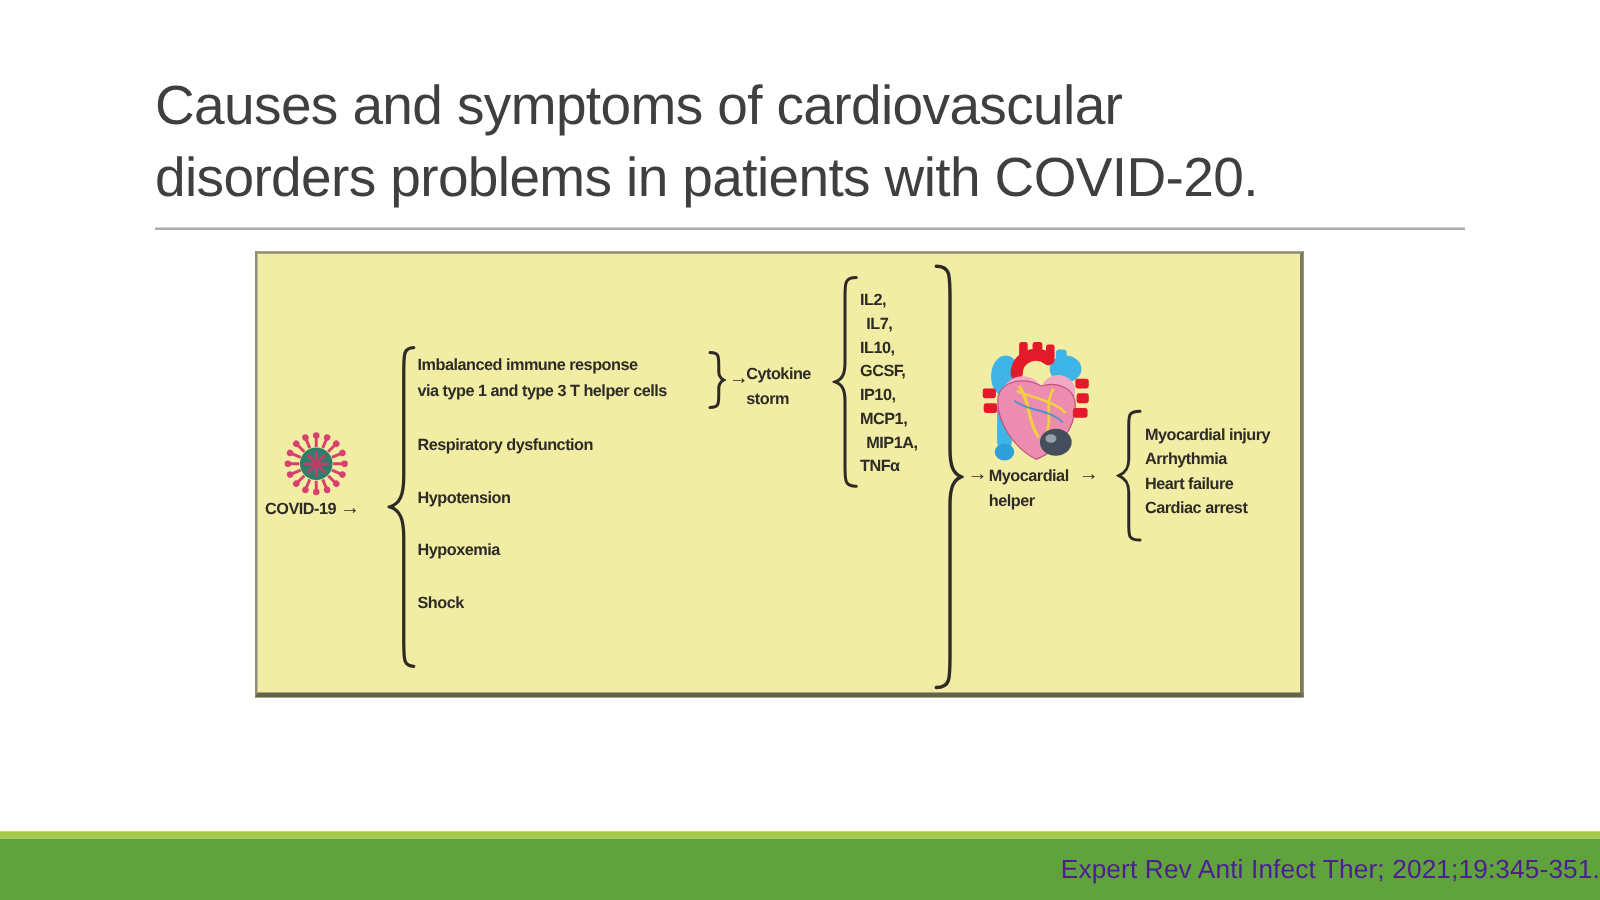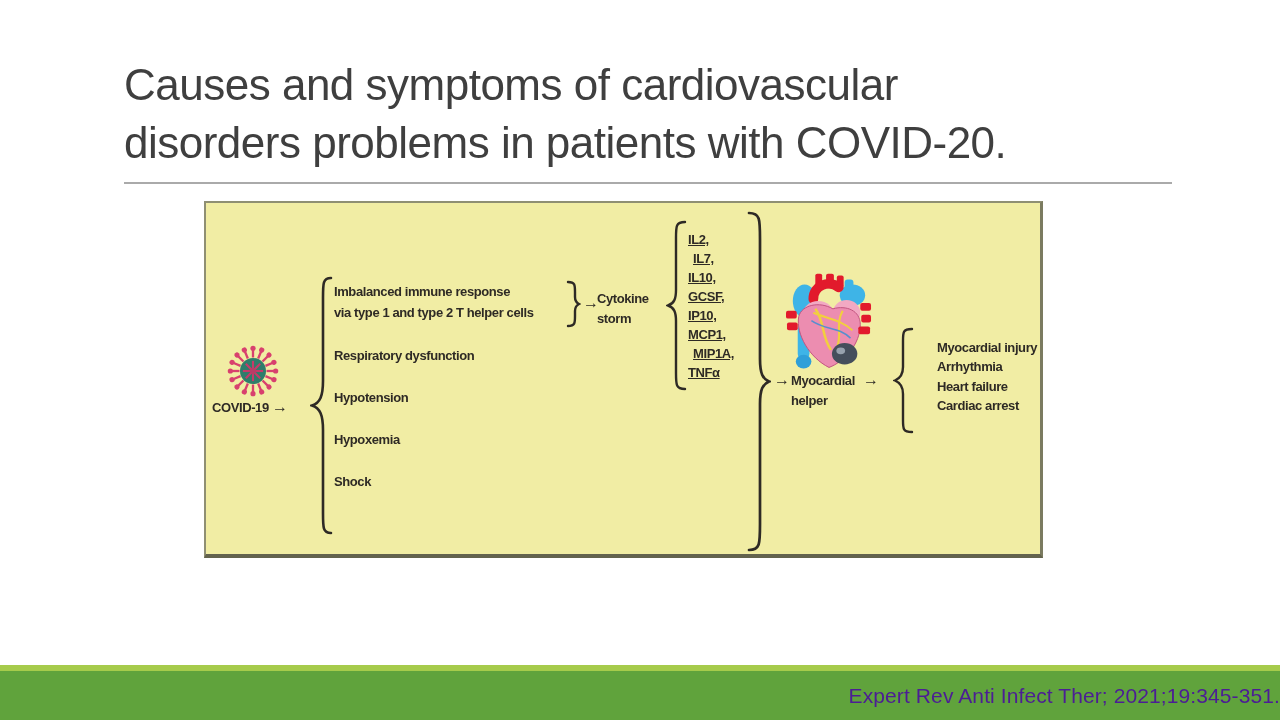--- a/index.html
+++ b/index.html
@@ -24,21 +24,21 @@
     border:2px solid #8f8f73; border-right:3px solid #7b7b60; border-bottom:4px solid #63634d;
   }
   .panel *{box-sizing:border-box;}
   .dtxt{
     position:absolute; font-size:13px; font-weight:700; color:#2e2a25;
     letter-spacing:-0.4px; line-height:15px; white-space:nowrap;
   }
   .two-line span{display:block; line-height:20.5px;}
   .center{}
   .arr{position:absolute; font-size:16px; font-weight:700; color:#2e2a25; line-height:16px;}
-  .cytolist span{display:block; line-height:19px;text-decoration:underline;}
+  .cytolist span{display:block; line-height:19px;}
   .cytolist span.ind{padding-left:5px;}
   .outlist span{display:block; line-height:19.4px;}
   .brace{position:absolute;}
   
   .footer-strip{position:absolute; left:0; top:665px; width:1280px; height:6px; background:#a6cb4b;}
   .footer-bar{
     position:absolute; left:0; top:671px; width:1280px; height:49px; background:#60a33c;
     display:flex; align-items:center; justify-content:flex-end; padding-right:12px;
   }
   .footer-bar span{font-size:21px; color:#4c1d95; letter-spacing:0.1px;}
@@ -98,21 +98,21 @@
       <span>COVID-19</span>
       <span style="font-size:16px">→</span>
     </div>
 
     <svg class="brace" style="left:104px;top:73px" width="24" height="259" viewBox="0 0 24 259">
       <path d="M21,2 C13,2 13,7 13,22 L13,105 C13,120 10,127 2,129.5 C10,132 13,139 13,154 L13,237 C13,252 13,257 21,257" fill="none" stroke="#2e2a25" stroke-width="2.6" stroke-linecap="round"></path>
     </svg>
 
     <div class="dtxt two-line" style="left:128px;top:79px">
       <span>Imbalanced immune response</span>
-      <span>via type 1 and type 2 T helper cells</span>
+      <span>via type 1 and type 3 T helper cells</span>
     </div>
 
     <svg class="brace" style="left:359px;top:77px" width="16" height="48" viewBox="0 0 16 48">
       <path d="M3,2 C10,2 10,5 10,12 L10,17 C10,21 12,23 14,24 C12,25 10,27 10,31 L10,36 C10,43 10,46 3,46" fill="none" stroke="#2e2a25" stroke-width="2.4" stroke-linecap="round"></path>
     </svg>
     <span class="arr" style="left:377px;top:92px">→</span>
     <div class="dtxt center" style="left:391px;top:86px;width:72px">
       <span style="display:block;line-height:20px">Cytokine</span>
       <span style="display:block;line-height:20px">storm</span>
     </div>
@@ -169,21 +169,21 @@
     <span class="arr" style="left:568px;top:169px">→</span>
     <div class="dtxt center" style="left:585px;top:168px;width:80px">
       <span style="display:block;line-height:19.5px">Myocardial</span>
       <span style="display:block;line-height:19.5px">helper</span>
     </div>
     <span class="arr" style="left:657px;top:169px">→</span>
 
     <svg class="brace" style="left:687px;top:124px" width="22" height="107" viewBox="0 0 22 107">
       <path d="M19,2 C10,2 10,5 10,14 L10,40 C10,47 8,51 2,53.5 C8,56 10,60 10,67 L10,93 C10,102 10,105 19,105" fill="none" stroke="#2e2a25" stroke-width="2.4" stroke-linecap="round"></path>
     </svg>
-    <div class="dtxt outlist" style="left:731px;top:135px">
+    <div class="dtxt outlist" style="left:710px;top:135px">
       <span>Myocardial injury</span>
       <span>Arrhythmia</span>
       <span>Heart failure</span>
       <span>Cardiac arrest</span>
     </div>
 
   </div>
 
   <div class="footer-strip"></div>
   <div class="footer-bar">

